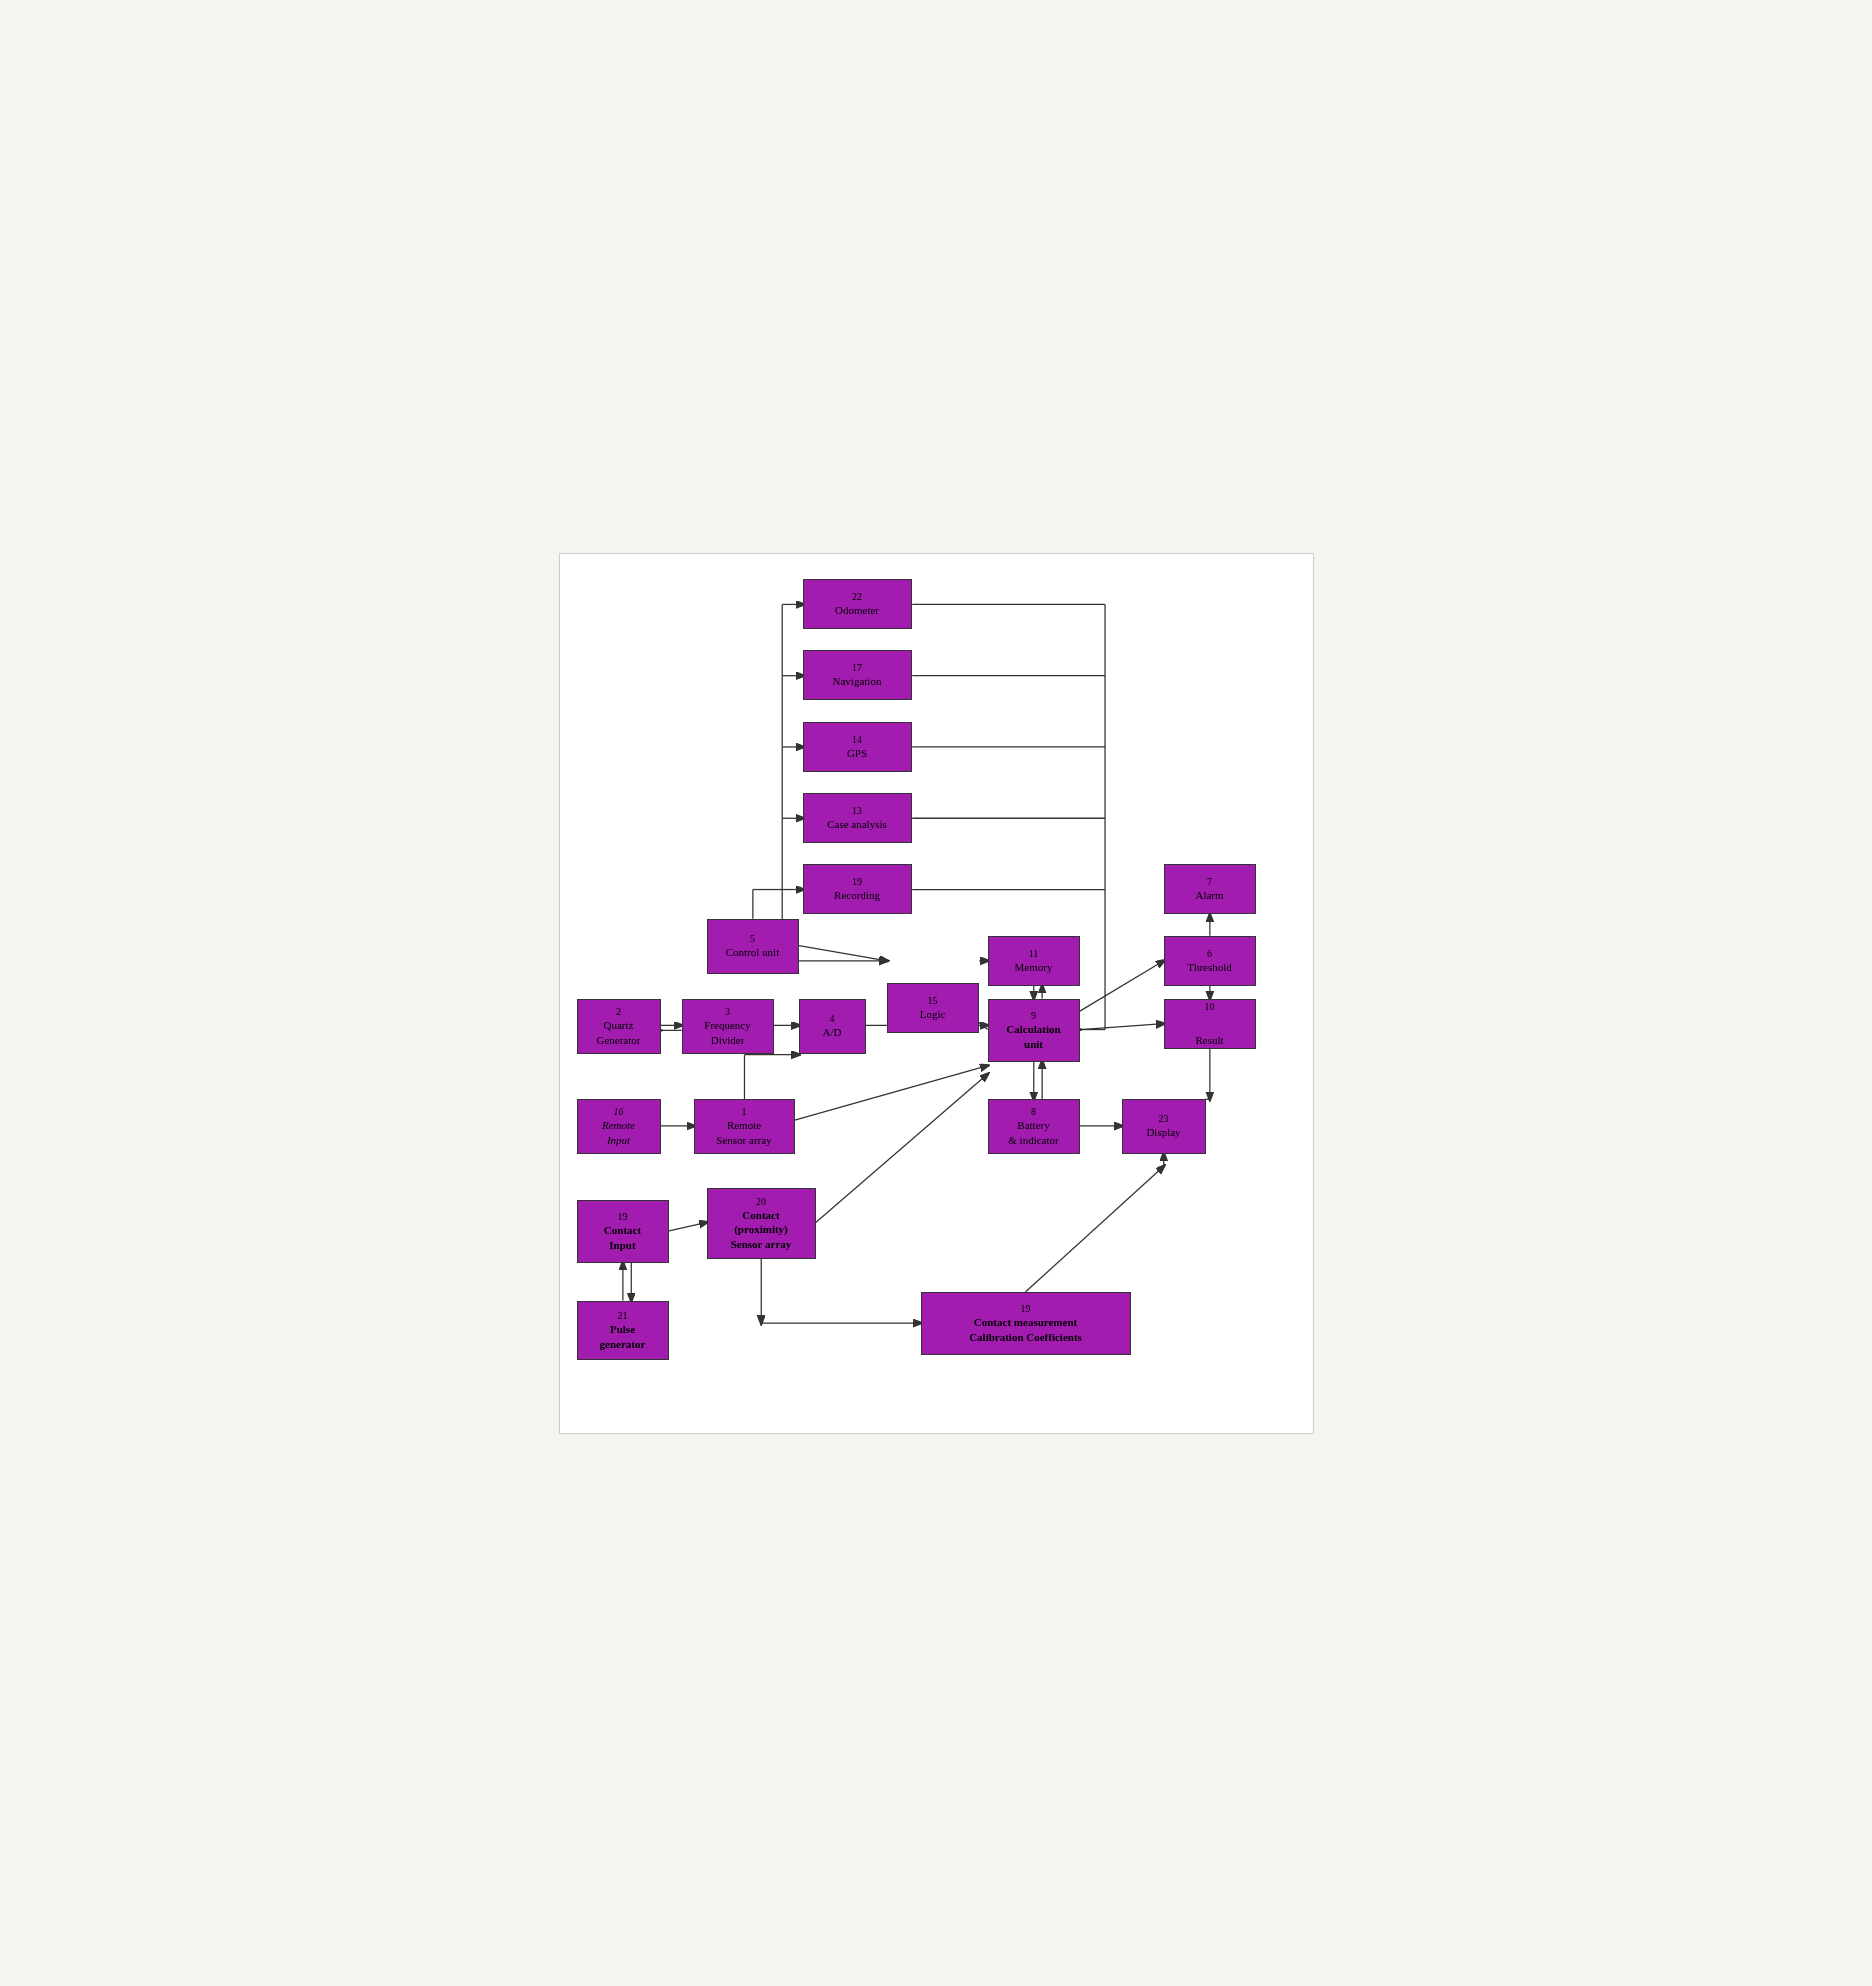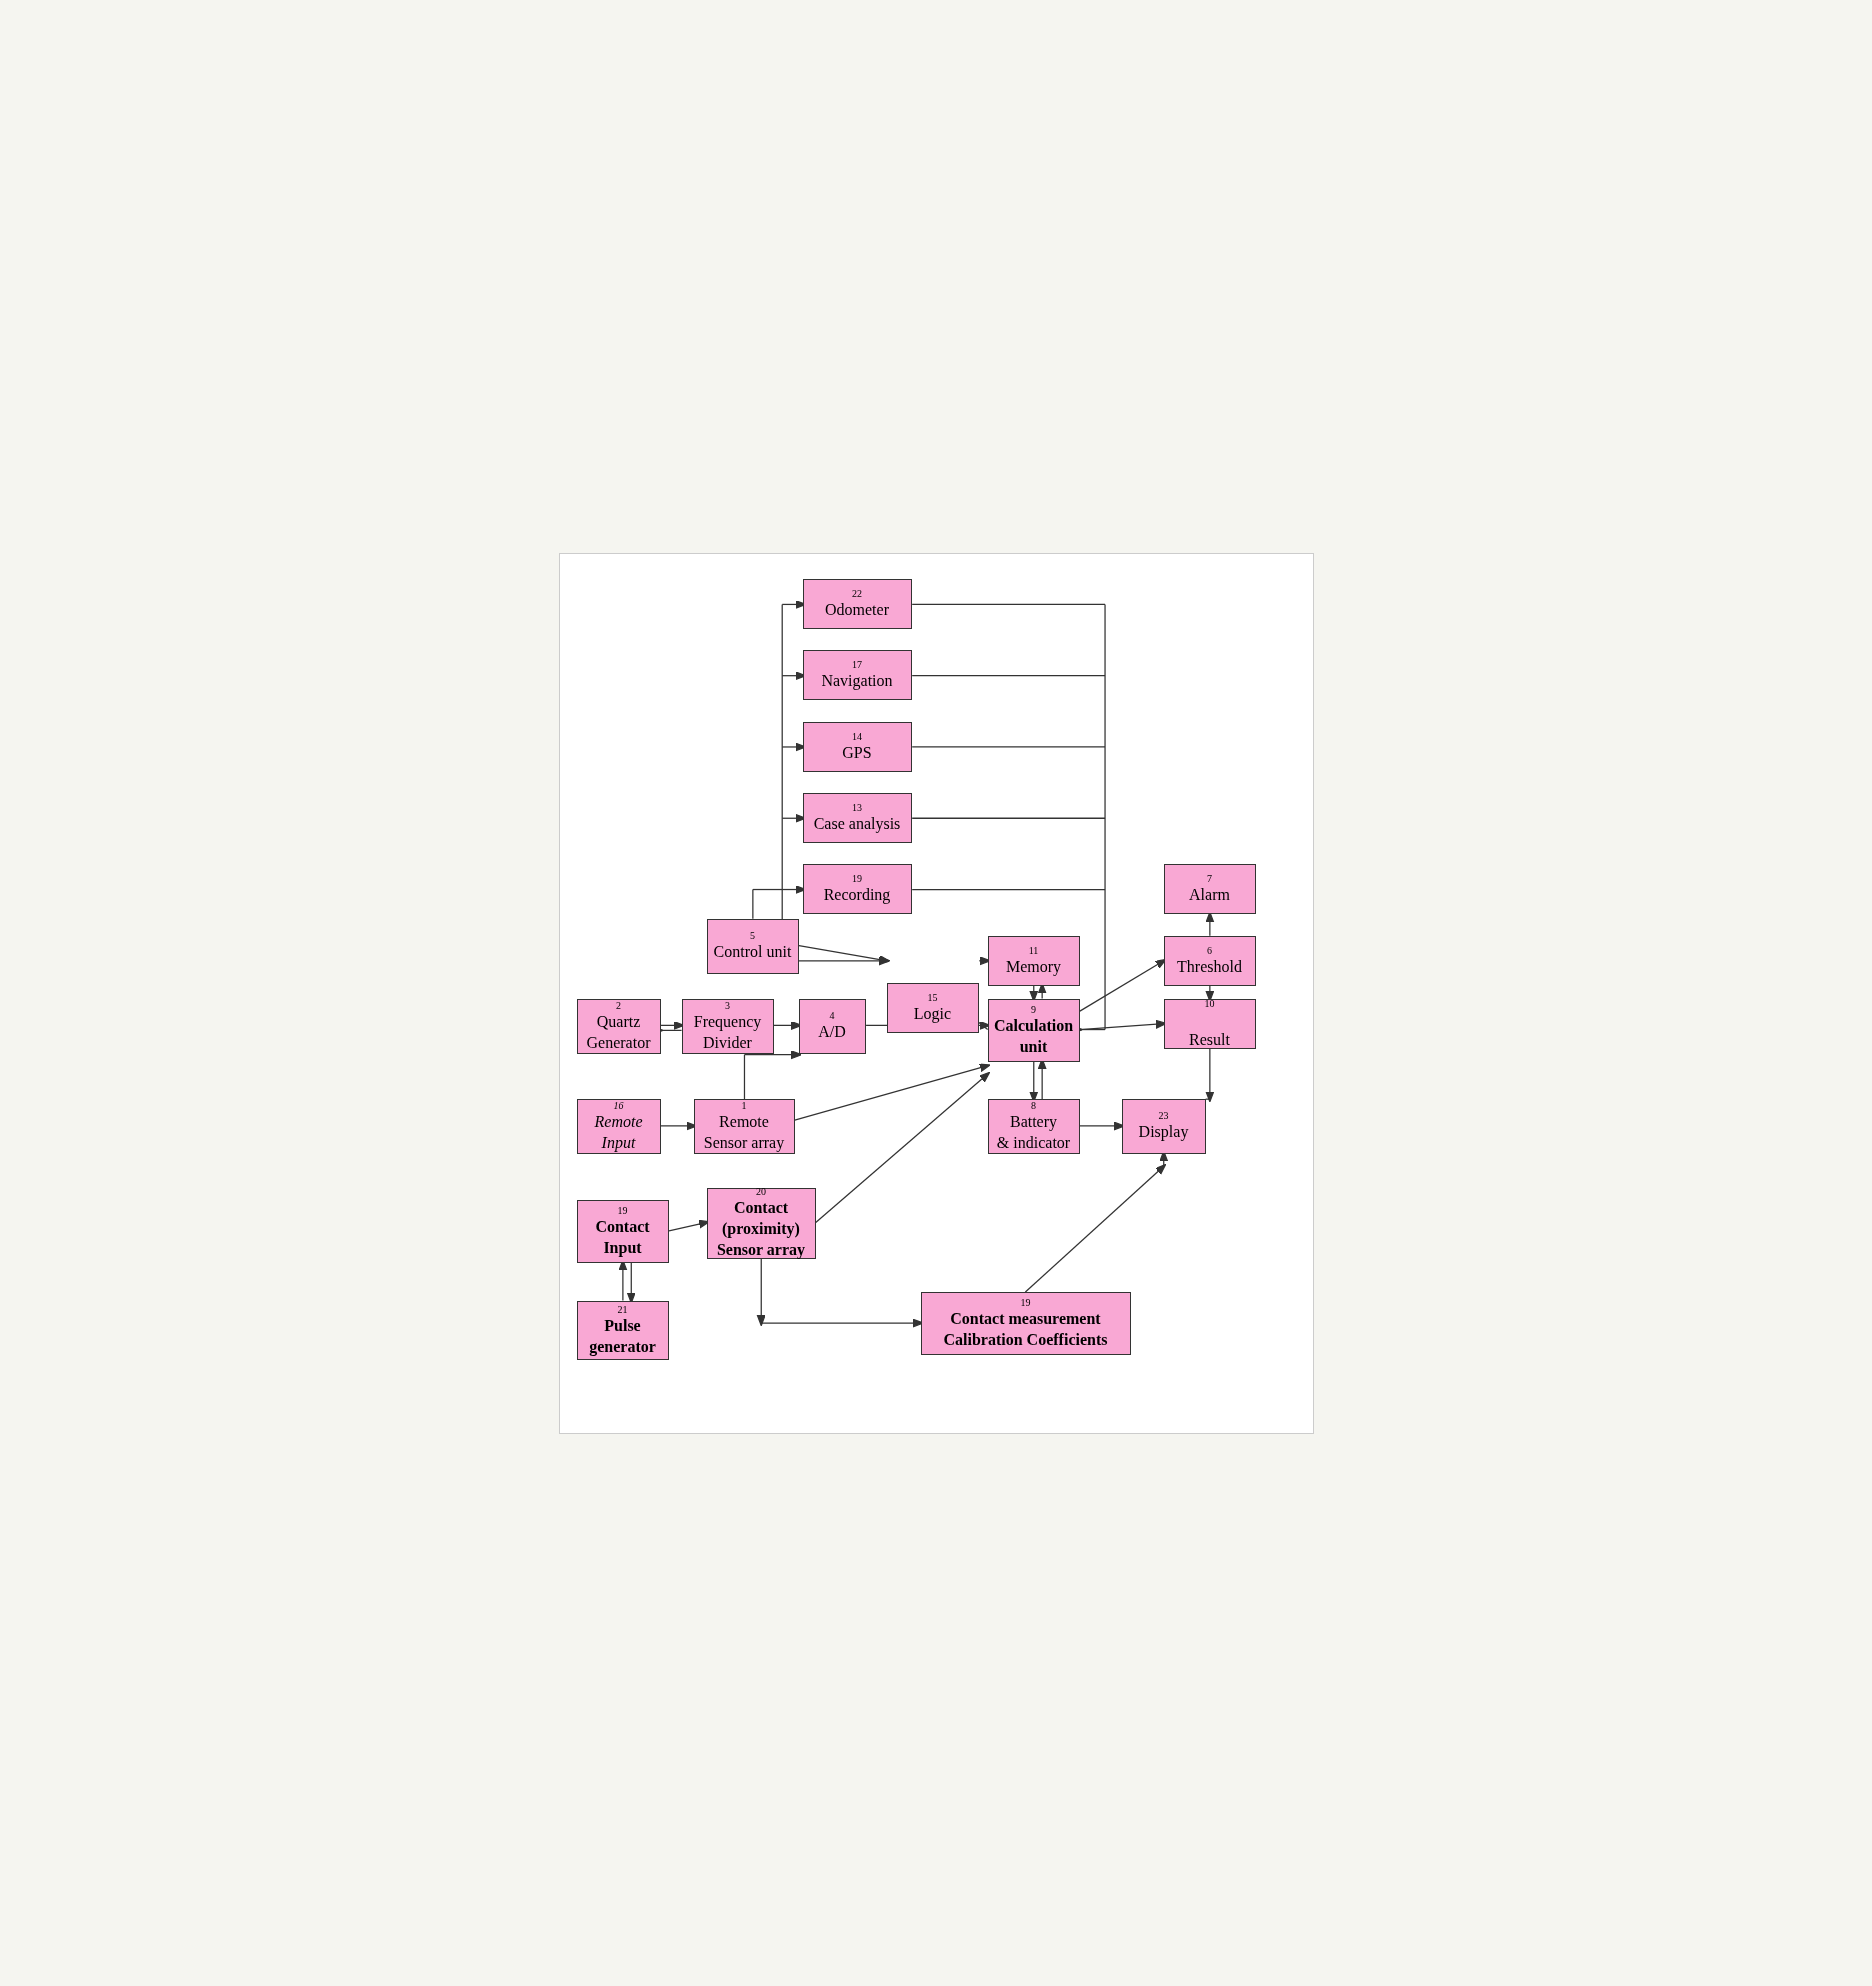--- a/index.html
+++ b/index.html
@@ -15,34 +15,34 @@
     .diagram-container {
       background: white;
       border: 0.8px solid #ccc;
       position: relative;
       width: 755px;
       height: 881px;
     }
     .block {
       position: absolute;
       border: 1.3px solid #333;
-      background: #f9a8d4;
+      background: #a21caf;
       display: flex;
       flex-direction: column;
       align-items: center;
       justify-content: center;
       text-align: center;
       font-size: 11px;
       line-height: 1.3;
     }
     .block .num {
       font-size: 10px;
     }
     .block .label {
-      font-size: 16px;
+      font-size: 11px;
     }
     .block.bold-label .label {
       font-weight: bold;
     }
     
     .arrows-svg {
       position: absolute;
       top: 0; left: 0;
       width: 100%;
       height: 100%;

